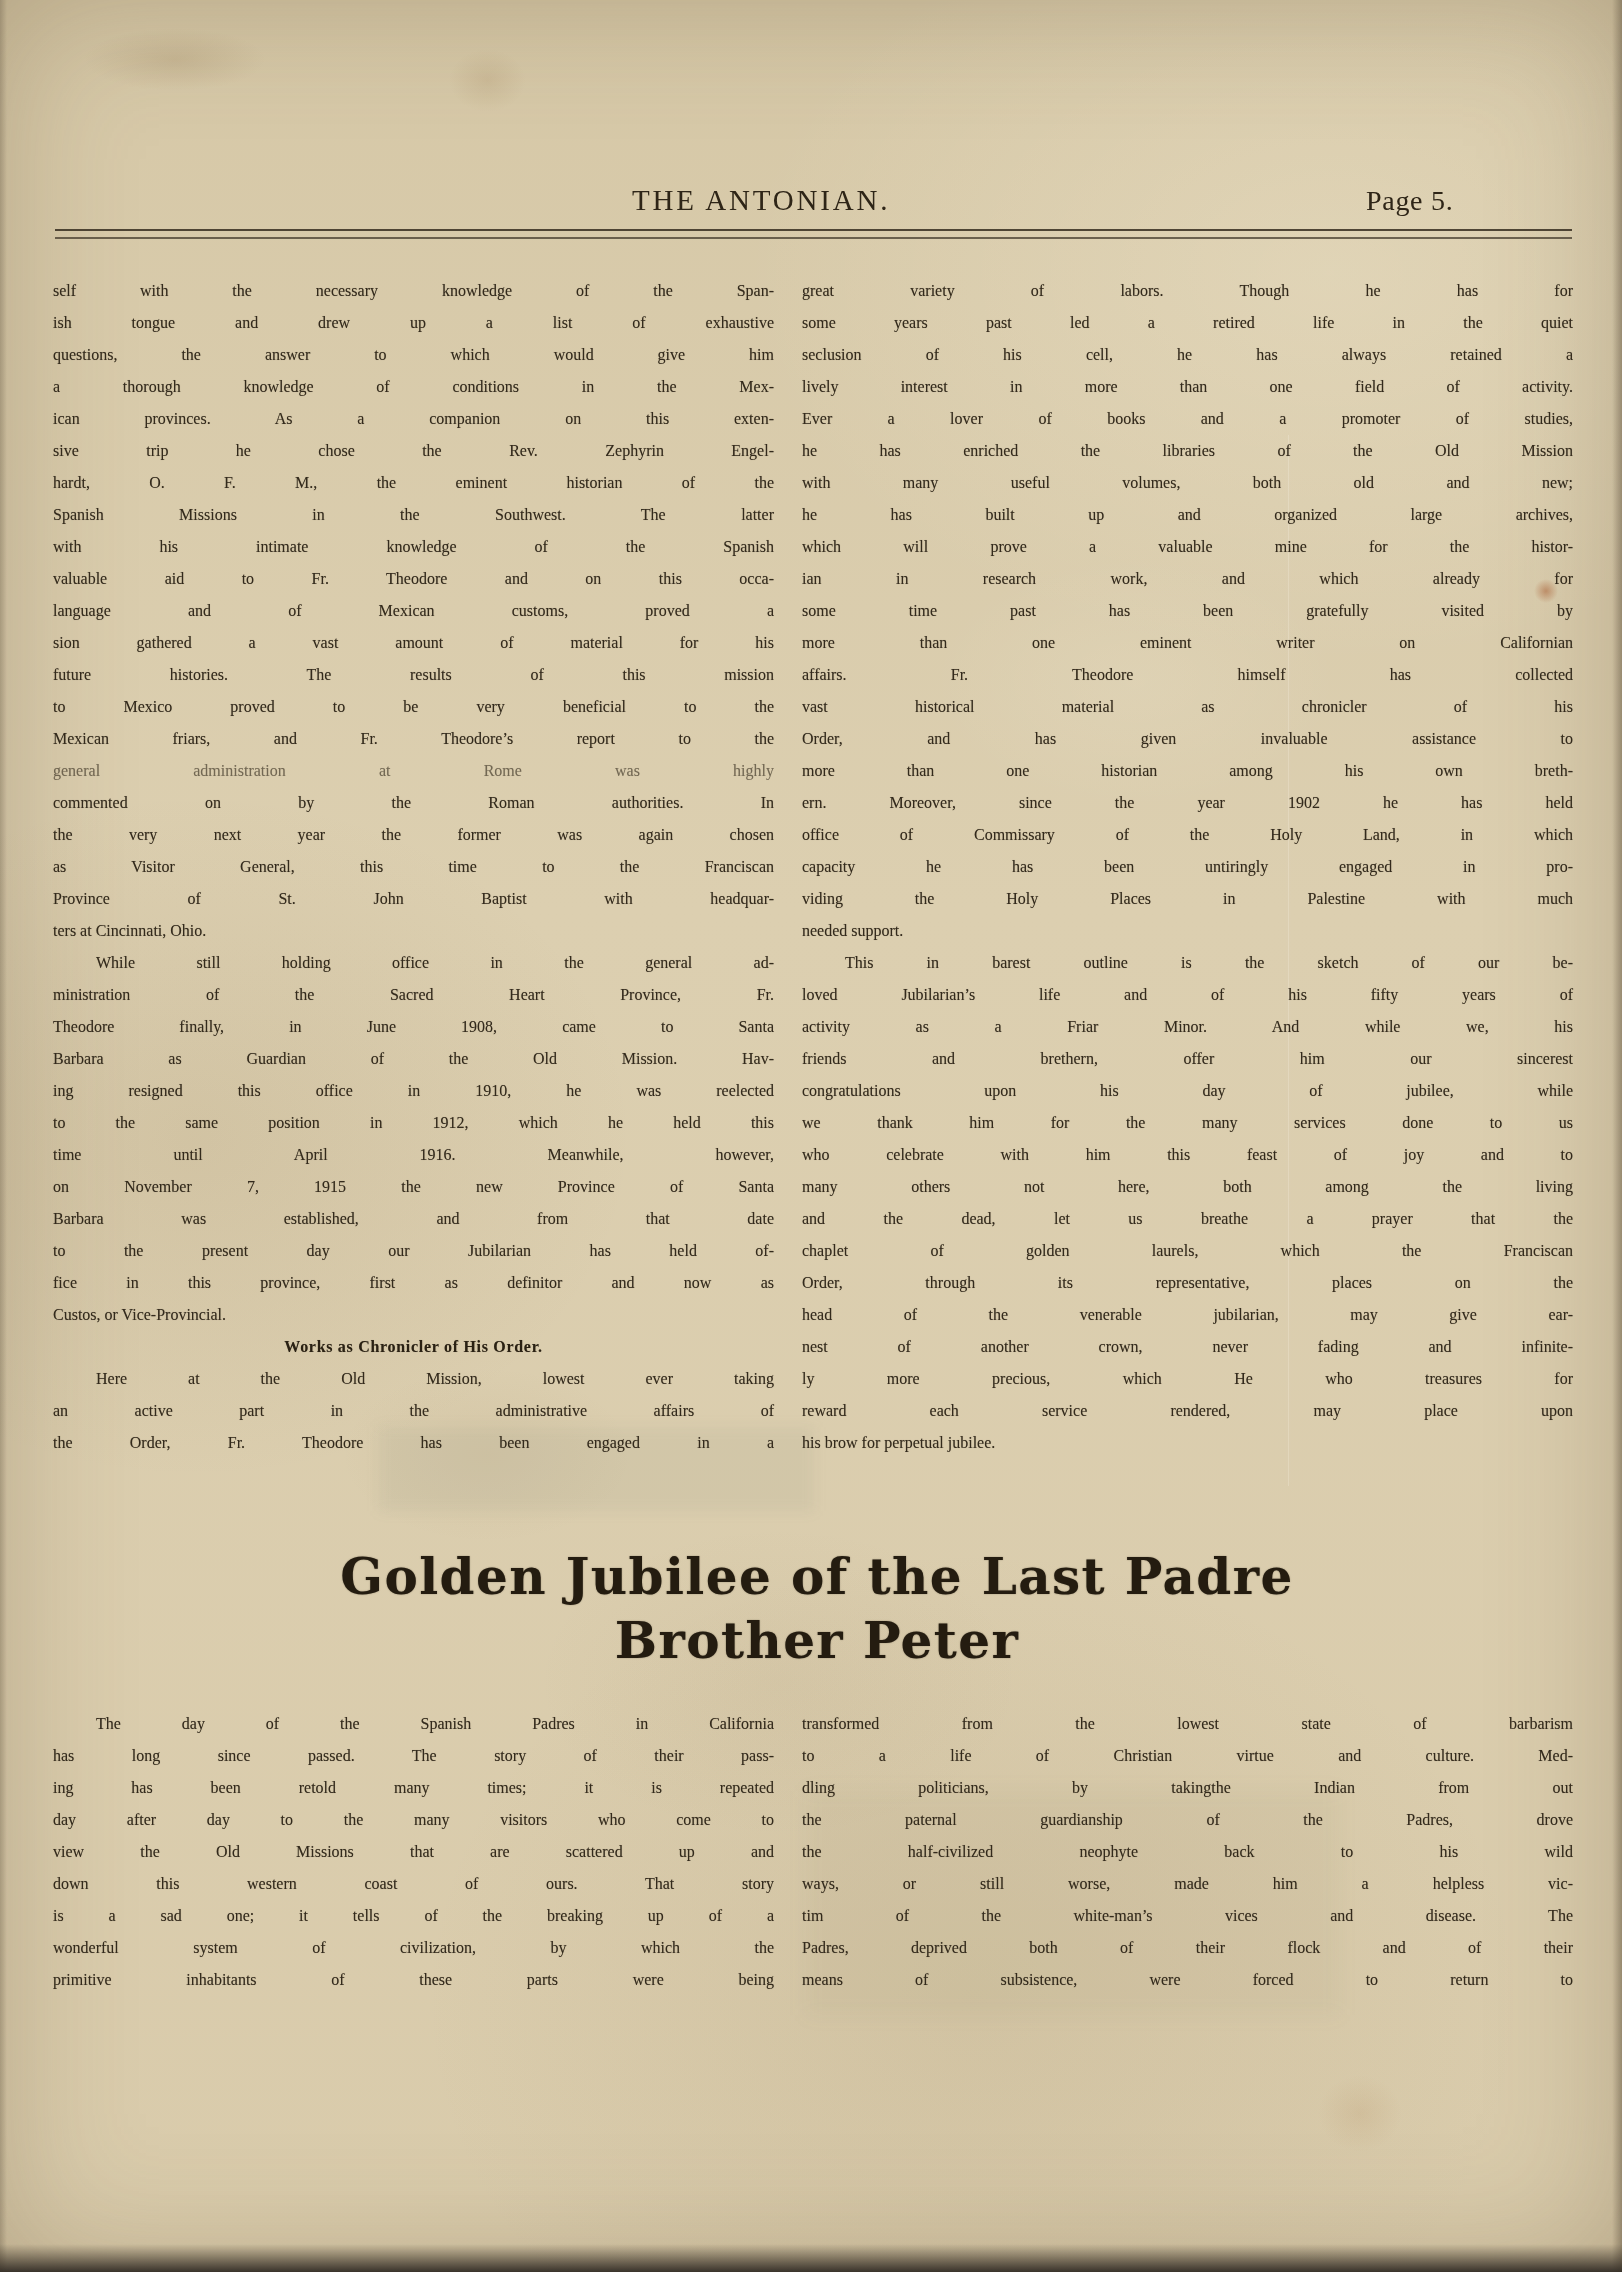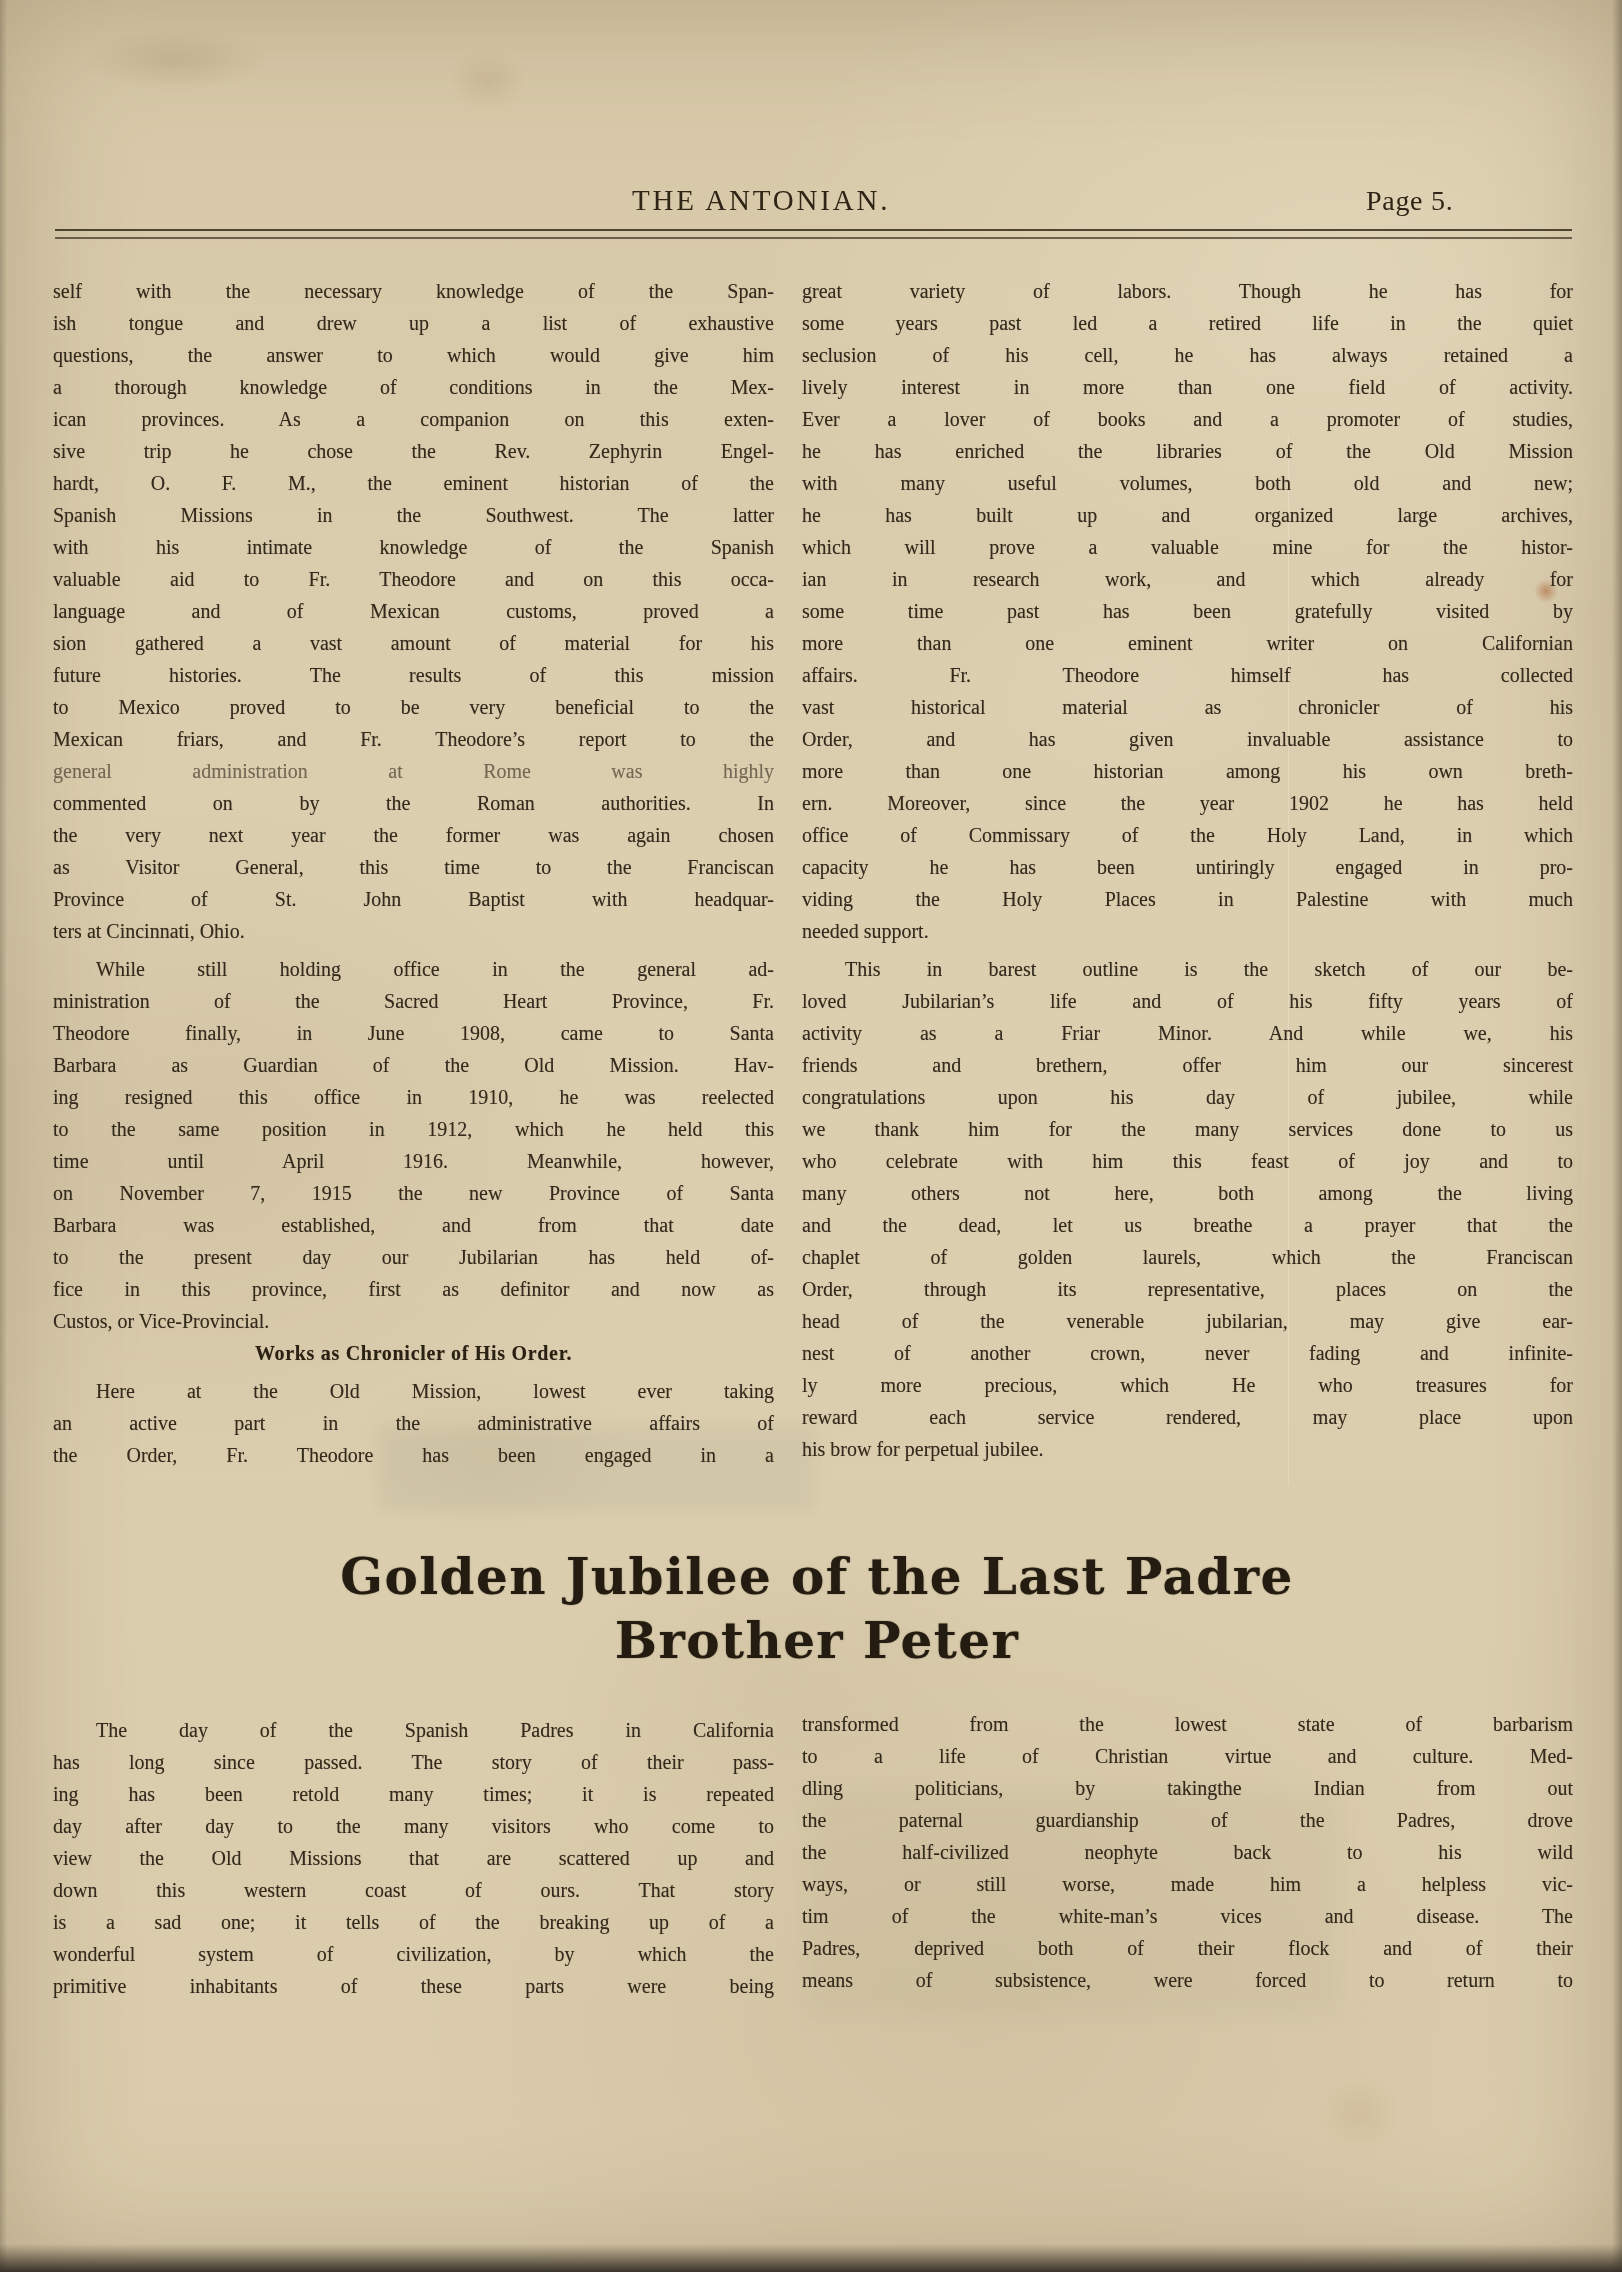--- a/index.html
+++ b/index.html
@@ -81,31 +81,31 @@
     border-top: 2.8px solid rgba(48,39,26,.82);
     border-bottom: 2.1px solid rgba(48,39,26,.65);
   }
 
   .article {
     position: absolute; left: 53px; width: 1520px;
     display: flex; gap: 28px;
   }
   #article1 { top: 275px; }
   #article2 { top: 1708px; }
-  .col { font-size: 20px; line-height: 32px; }
+  .col { font-size: 16px; line-height: 32px; }
   .col-left  { width: 721px; }
   .col-right { width: 771px; }
 
   .line {
     text-align: justify; text-align-last: justify;
     white-space: normal;
     text-shadow: 0 0 0.7px rgba(51,42,28,.35);
   }
   .line.end { text-align-last: left; }
-  .line.indent { text-indent: 43px; margin-top: 6px; }
+  .line.indent { text-indent: 43px; }
   .line.faint { opacity: .62; }
   .line.subhead {
     text-align: center; text-align-last: center;
     font-weight: bold; letter-spacing: 0.7px;
     color: #2a2113;
   }
 
   .headline {
     position: absolute; top: 1545px; left: 0; width: 1622px;
     text-align: center;

